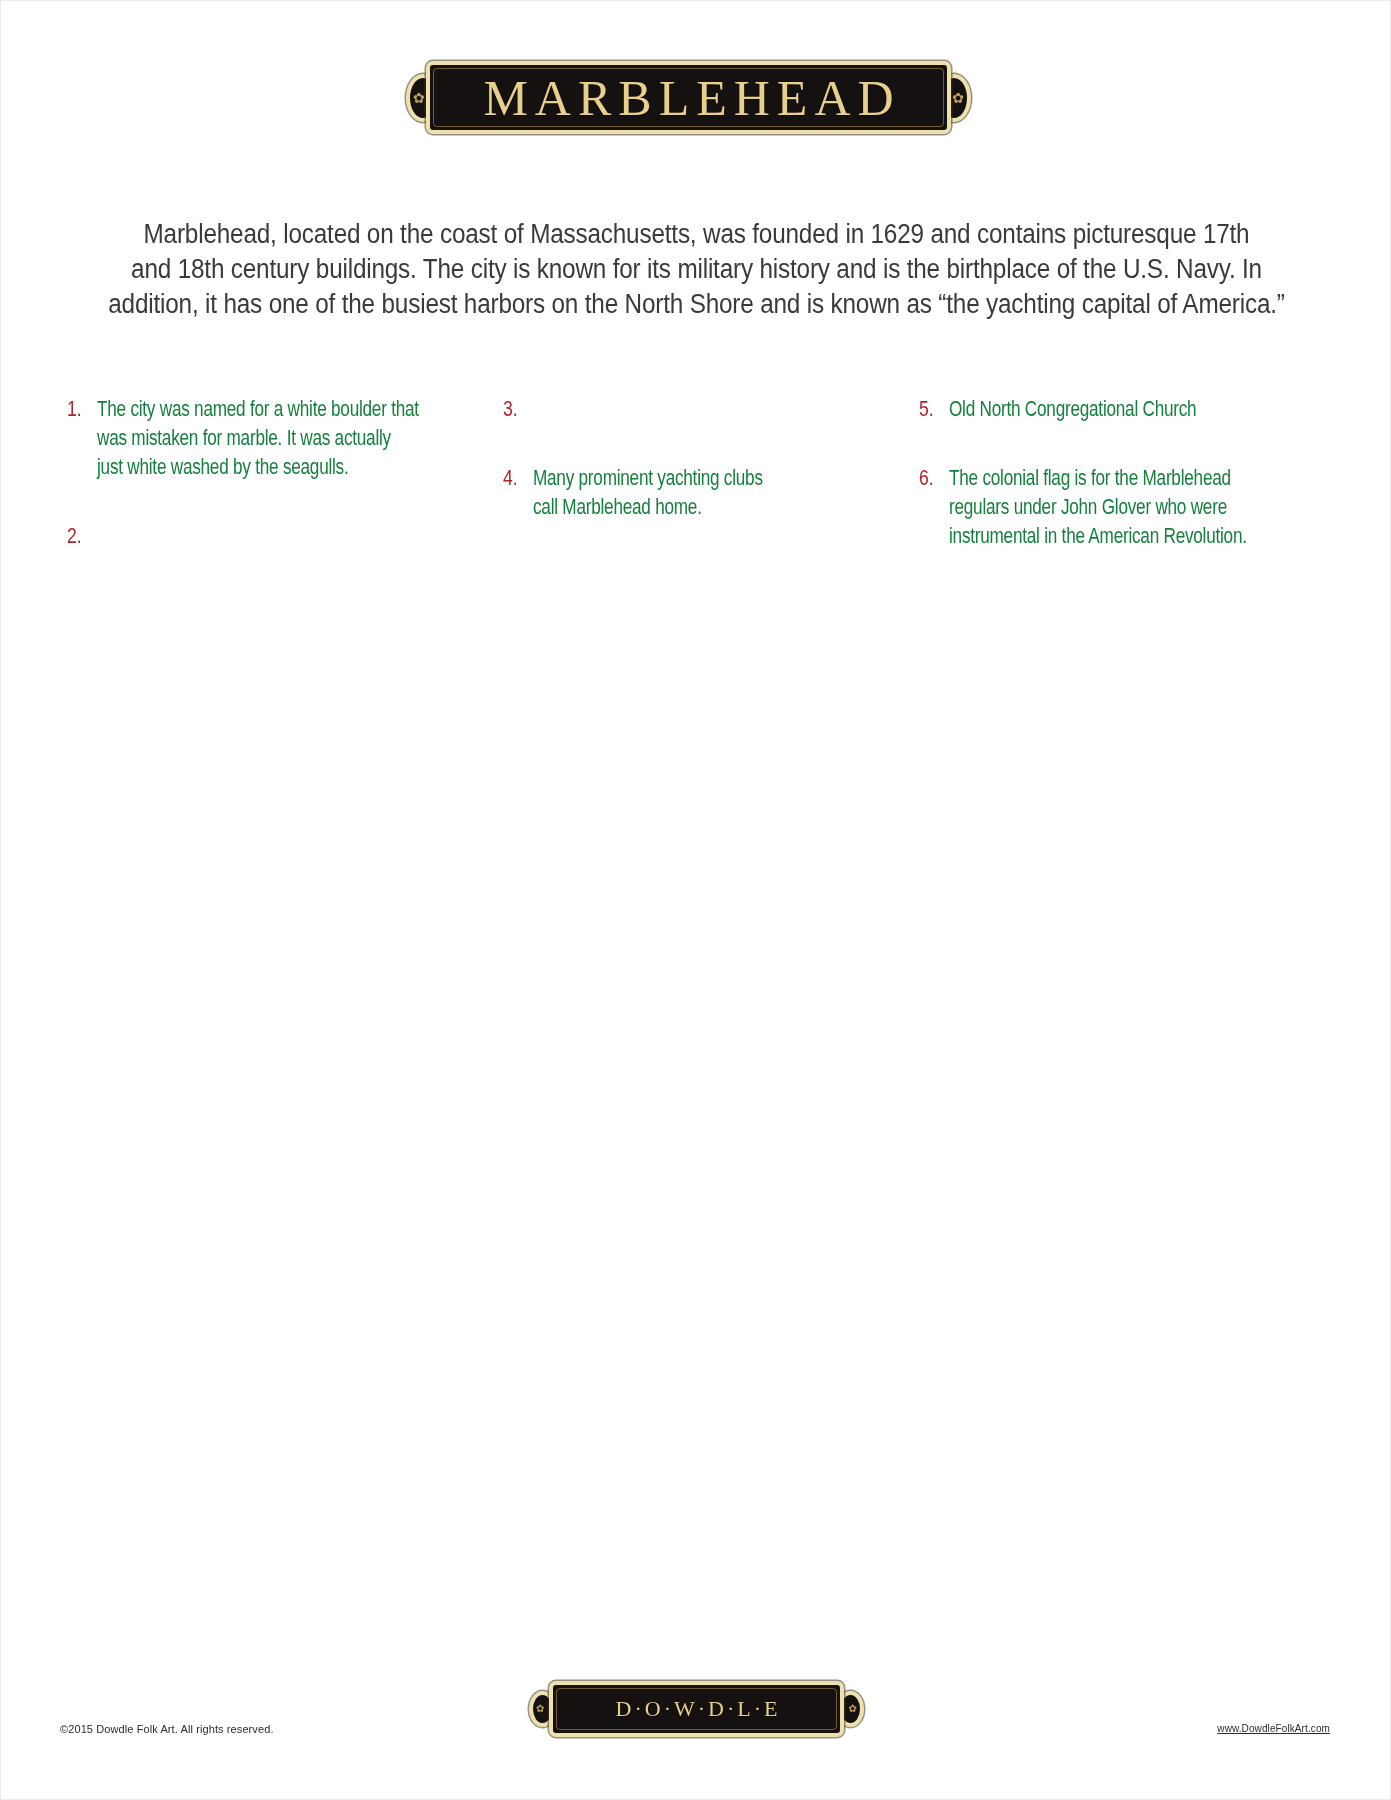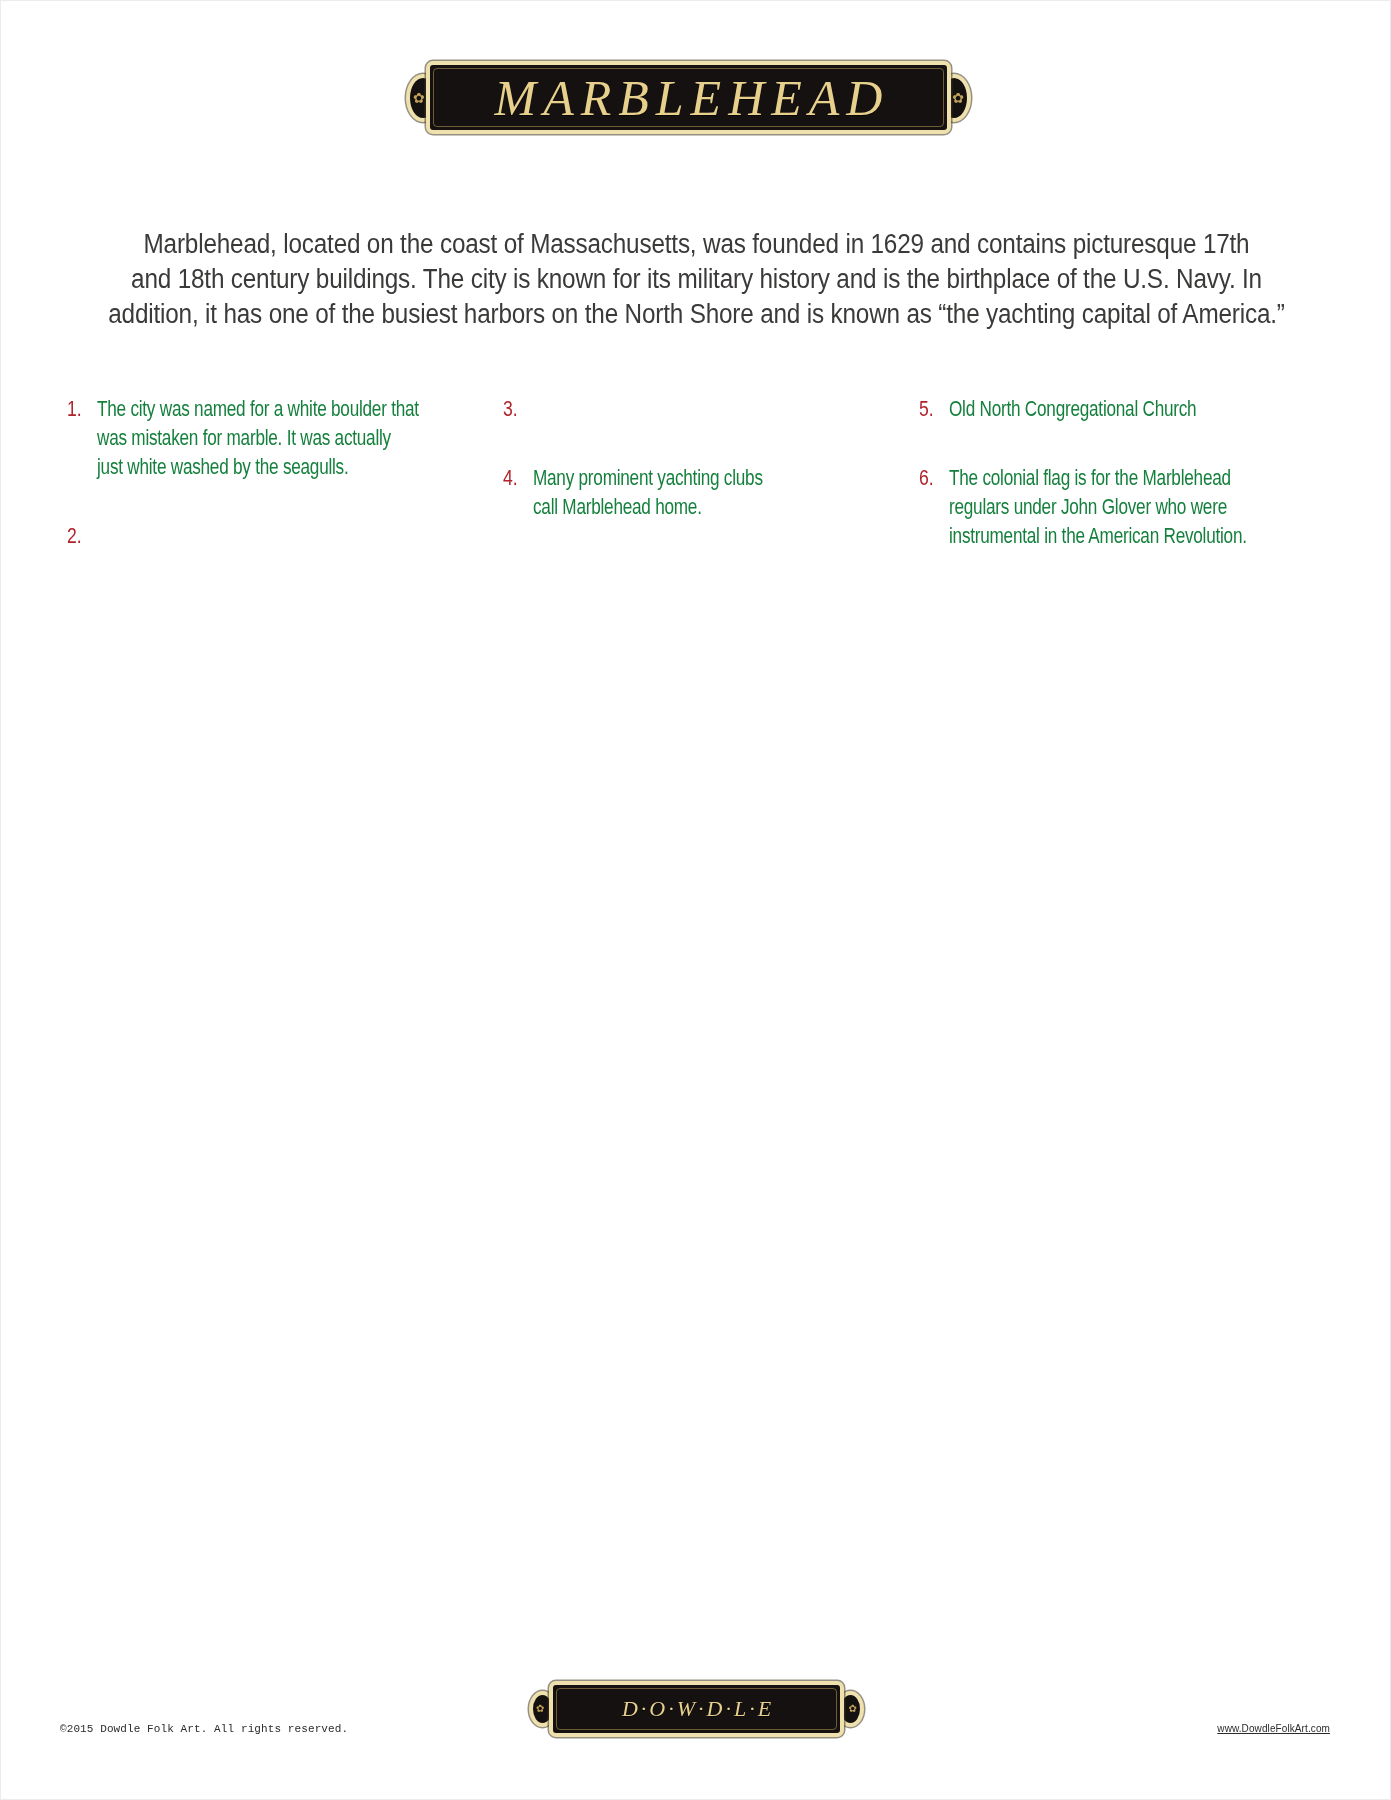--- a/index.html
+++ b/index.html
@@ -16,21 +16,21 @@
   
   .banner-wrap{position:absolute;}
   .plaque{
     position:relative;z-index:1;
     width:100%;height:100%;
     background:#141110;
     border:4px solid #efe1ae;
     border-radius:7px;
     box-sizing:border-box;
     box-shadow:0 0 0 1.5px rgba(62,52,30,.55);
-    display:flex;align-items:center;justify-content:center;font-style:italic;
+    display:flex;align-items:center;justify-content:center;
   }
   .plaque .pinstripe{
     position:absolute;inset:3px;
     border:1px solid rgba(198,168,92,.5);
     border-radius:4px;
     pointer-events:none;
   }
   .cap{
     position:absolute;z-index:0;top:50%;
     background:#141110;
@@ -58,21 +58,21 @@
     white-space:nowrap;
   }
   .banner-lg .ttl{font-size:50px;letter-spacing:7px;padding-left:7px;}
   .banner-sm .ttl{font-size:22px;letter-spacing:3px;padding-left:3px;}
 
   #banner-title{left:425px;top:60px;width:525px;height:73px;}
   #banner-logo{left:548px;top:1680px;width:295px;height:56px;}
 
   
   .intro{
-    position:absolute;left:0;top:226px;width:1391px;
+    position:absolute;left:0;top:216px;width:1391px;
     text-align:center;
     color:#3b3a39;
     font-size:27px;line-height:35px;letter-spacing:-0.2px;
   }
   .intro .intro-line{
     white-space:nowrap;
     transform:scaleX(0.9);
     transform-origin:50% 50%;
   }
 
@@ -95,21 +95,21 @@
     font-size:22px;line-height:29px;letter-spacing:-0.3px;
     white-space:nowrap;
     transform:scaleX(0.78);transform-origin:0 0;
   }
 
   
   .fineprint{
     position:absolute;top:1722px;
     color:#2c2b2a;
   }
-  #copyright{left:59px;font-size:11px;letter-spacing:.1px;font-family:Liberation Mono, monospace;}
+  #copyright{left:59px;font-size:11px;letter-spacing:.1px;}
   #website{right:60px;font-size:10px;letter-spacing:.1px;text-decoration:underline;}
 </style>
 </head>
 <body>
 
 <div class="page">
 
   <div class="banner-wrap banner-lg" id="banner-title">
     <div class="cap left">
       <span class="orn">✿</span>

